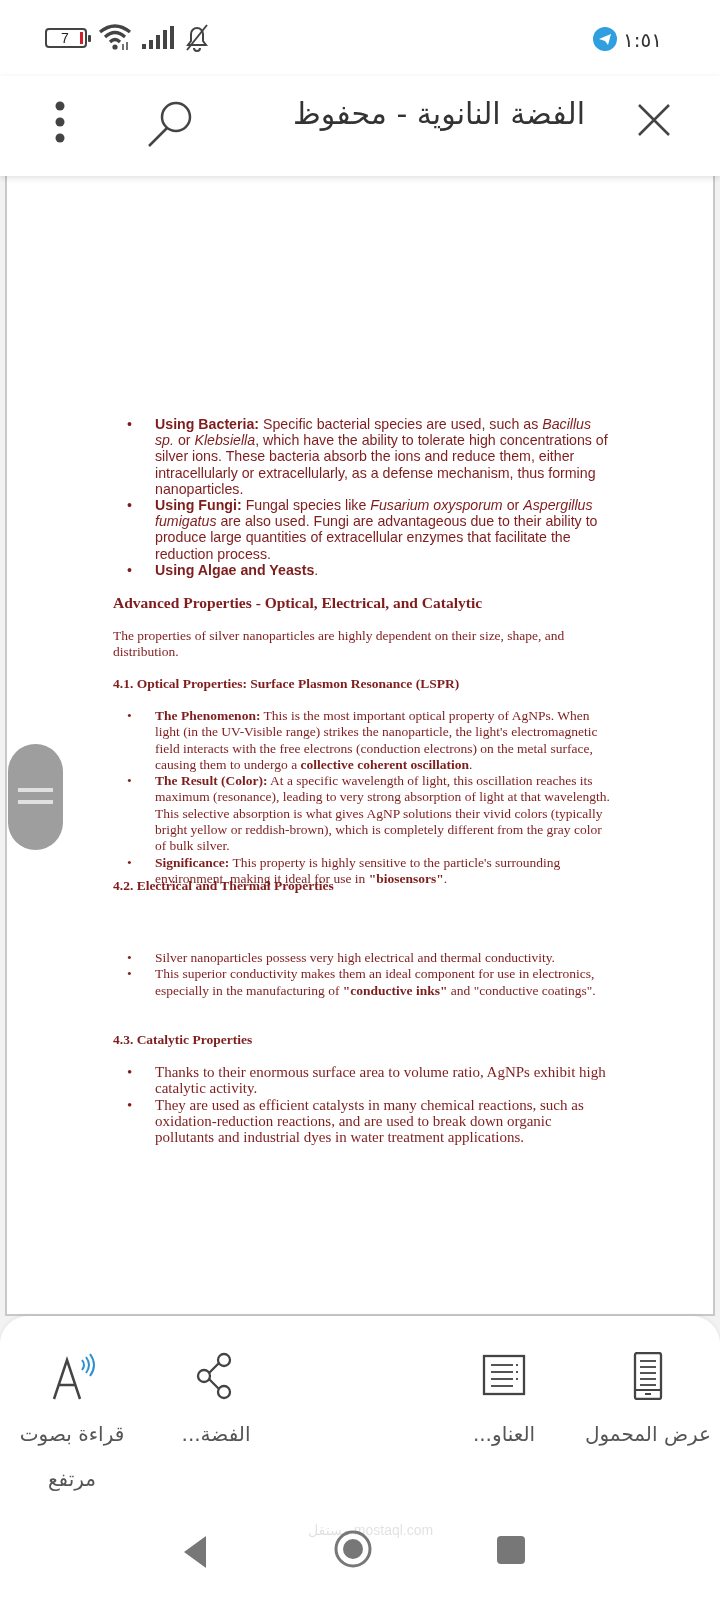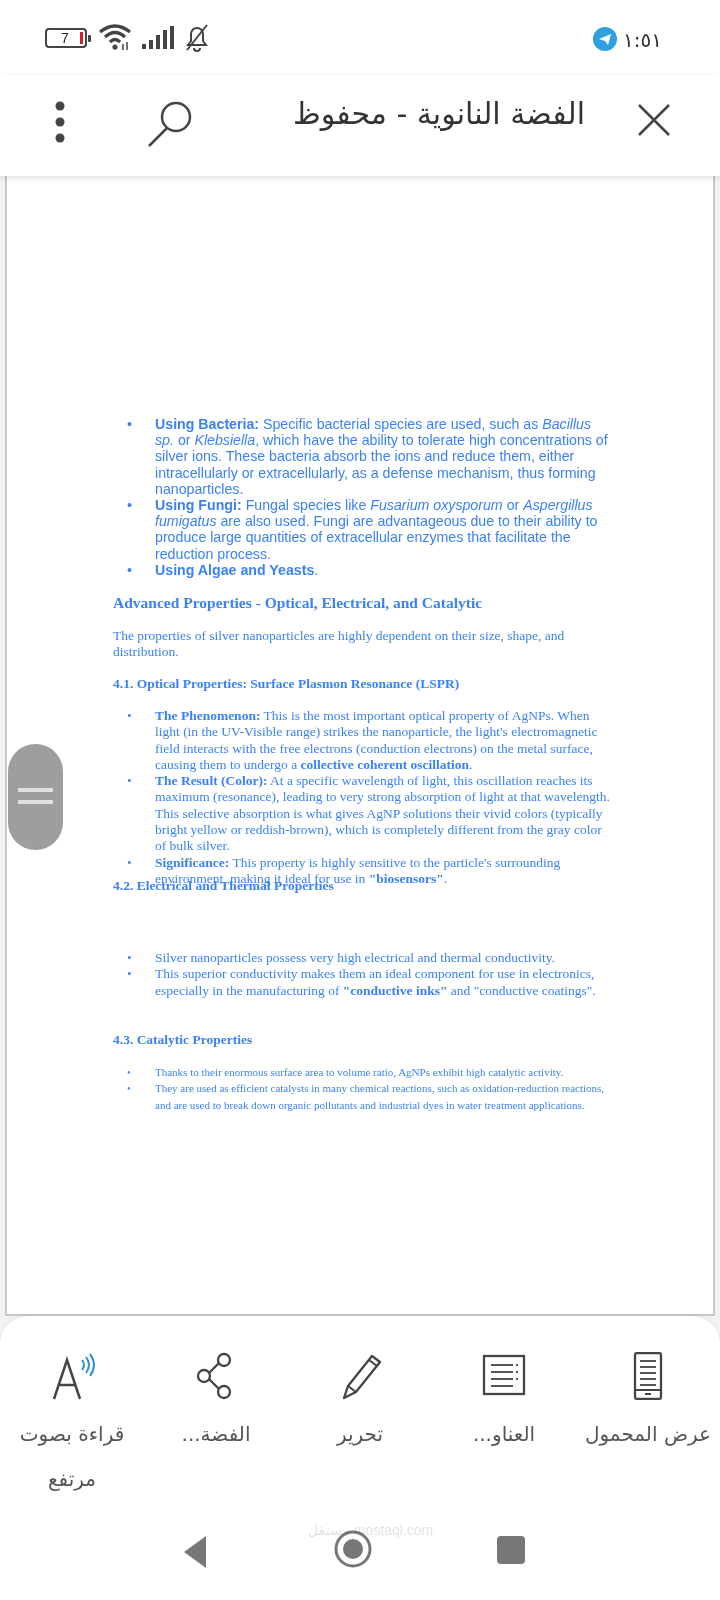--- a/index.html
+++ b/index.html
@@ -21,38 +21,38 @@
   .doc-title { position: absolute; right: 135px; top: 20px; font-size: 30px; color: #333; direction: rtl; font-family: "DejaVu Sans", sans-serif; }
   .close-btn { position: absolute; right: 48px; top: 26px; width: 36px; height: 36px; }
   .search-btn { position: absolute; left: 145px; top: 22px; width: 52px; height: 50px; }
   .more-btn { position: absolute; left: 50px; top: 24px; width: 20px; height: 44px; }
 
   
   .doc-area { position: absolute; top: 176px; left: 0; width: 720px; height: 1160px; background: #f2f2f2; overflow: hidden; }
   .page { position: absolute; left: 5px; width: 710px; background: #fff; border: 2px solid #c8c8c8; }
   .page1 { top: -10px; height: 1150px; }
   .page2 { top: 1155px; height: 400px; }
-  .page-content { position: absolute; left: 106px; width: 500px; color: #3b82f6; }
+  .page-content { position: absolute; left: 106px; width: 500px; color: #7f1d1d; }
 
   .sans { font-family: "Liberation Sans", sans-serif; }
   .serif { font-family: "Liberation Serif", serif; }
 
   ul.bullets { list-style: none; }
   ul.bullets li { position: relative; padding-left: 42px; }
   ul.bullets li::before { content: "•"; position: absolute; left: 14px; top: 0; }
 
   .p1-list1 { top: 248px; font-size: 14.2px; line-height: 16.2px; }
   .h-adv { top: 426px; font-size: 15.5px; font-weight: bold; }
   .p-intro { top: 460px; font-size: 13.5px; line-height: 16px; }
   .h-41 { top: 508px; font-size: 13.5px; font-weight: bold; }
   .list-41 { top: 540px; font-size: 13.5px; line-height: 16.3px; }
   .h-42 { top: 710px; font-size: 13.5px; font-weight: bold; }
   .list-42 { top: 782px; font-size: 13.5px; line-height: 16.3px; }
   .h-43 { top: 864px; font-size: 13.5px; font-weight: bold; }
-  .list-43 { top: 896px; font-size: 11px; line-height: 16.3px; }
+  .list-43 { top: 896px; font-size: 15px; line-height: 16.3px; }
 
   .scroll-handle { position: absolute; left: 8px; top: 744px; width: 55px; height: 106px; background: #9e9e9e; border-radius: 28px; z-index: 6; }
   .scroll-handle span { position: absolute; left: 10px; width: 35px; height: 4px; background: #e0e0e0; }
 
   
   .bottom-sheet { position: absolute; top: 1316px; left: 0; width: 720px; height: 284px; background: #fff; border-radius: 28px 28px 0 0; box-shadow: 0 -1px 4px rgba(0,0,0,0.06); z-index: 7; }
   .action { position: absolute; top: 0; width: 144px; height: 180px; text-align: center; }
   .action .ico { position: absolute; top: 36px; left: 50%; transform: translateX(-50%); width: 60px; height: 48px; }
   .action .lbl { position: absolute; top: 96px; left: 0; width: 144px; font-size: 20px; line-height: 45px; color: #555; direction: rtl; font-family: "DejaVu Sans", sans-serif; }
 
@@ -160,27 +160,20 @@
     <div class="lbl">عرض المحمول</div>
   </div>
   <div class="action" style="right:144px">
     <svg class="ico" viewBox="0 0 60 48">
       <rect x="10" y="4" width="40" height="38" stroke="#444" stroke-width="2.3" fill="none"></rect>
       <path d="M17 13h22M17 20h22M17 27h22M17 34h22" stroke="#555" stroke-width="1.8"></path>
       <path d="M42 13h2M42 20h2M42 27h2" stroke="#555" stroke-width="1.8"></path>
     </svg>
     <div class="lbl">العناو...</div>
   </div>
-  <div class="action" style="right:288px">
-    <svg class="ico" viewBox="0 0 60 48">
-      <path d="M14 46 L18 34 L42 4 L50 10 L26 40 Z" stroke="#444" stroke-width="2.3" fill="none" stroke-linejoin="round"></path>
-      <path d="M18 34 L26 40 M39 8 L47 14" stroke="#444" stroke-width="2"></path>
-    </svg>
-    <div class="lbl">تحرير</div>
-  </div>
   <div class="action" style="right:432px">
     <svg class="ico" viewBox="0 0 60 48">
       <circle cx="38" cy="8" r="6" stroke="#444" stroke-width="2.3" fill="none"></circle>
       <circle cx="38" cy="40" r="6" stroke="#444" stroke-width="2.3" fill="none"></circle>
       <circle cx="18" cy="24" r="6" stroke="#444" stroke-width="2.3" fill="none"></circle>
       <path d="M23 21 L33 11 M23 27 L33 37" stroke="#444" stroke-width="2.3"></path>
     </svg>
     <div class="lbl">الفضة...</div>
   </div>
   <div class="action" style="right:576px">

